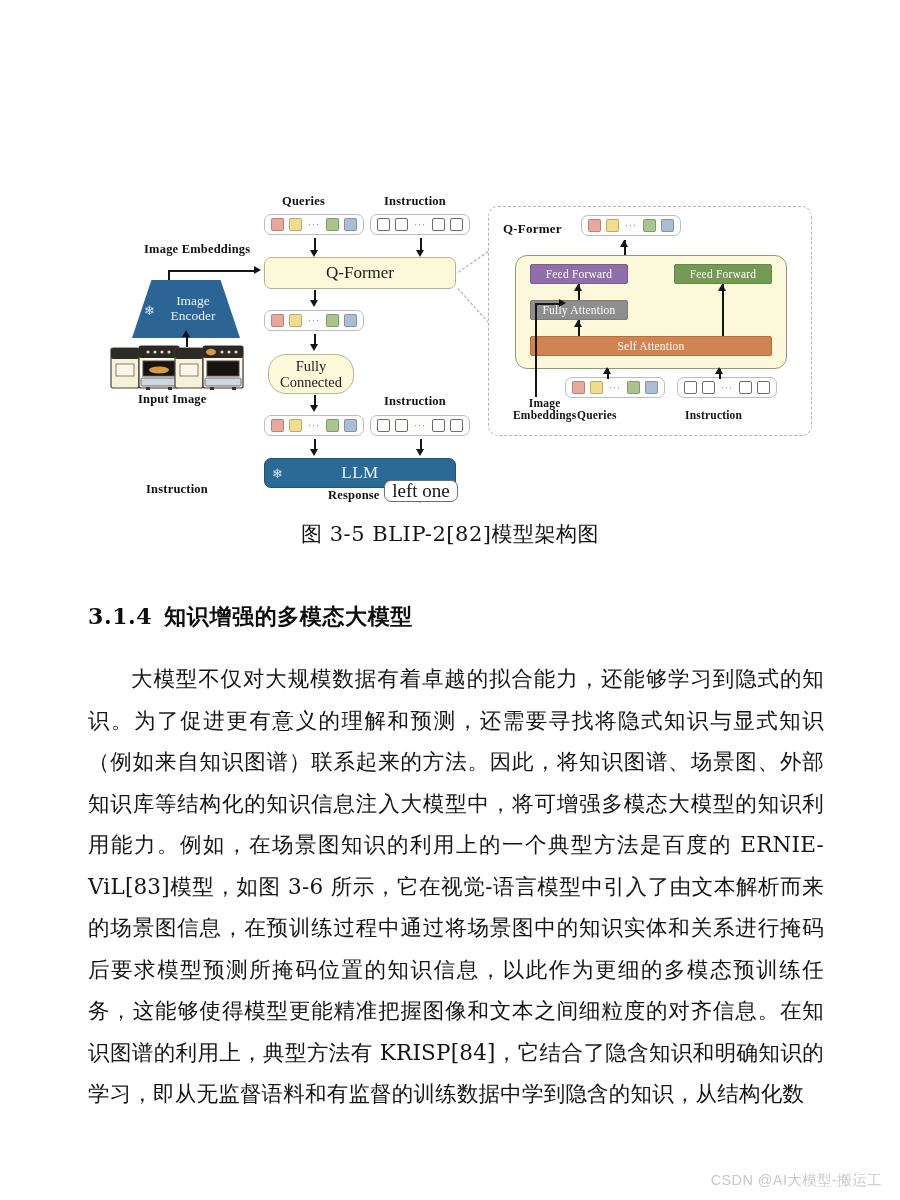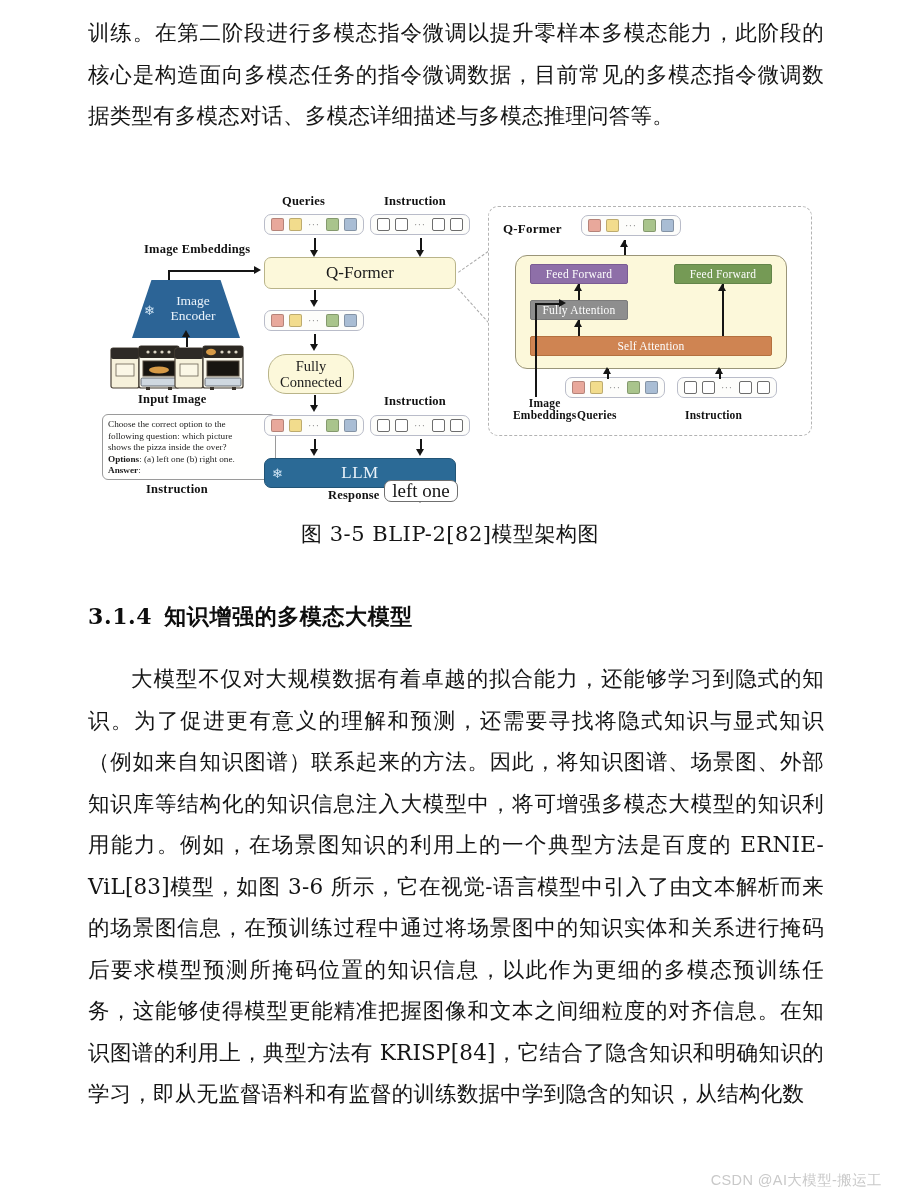--- a/index.html
+++ b/index.html
@@ -253,21 +253,20 @@
     position: absolute;
     border-top: 1.2px dashed #a9a9a9;
     transform-origin: 0 0;
   }
 </style>
 </head>
 <body>
 
 <div class="page">
 
-  <div class="para p-top">训练。在第二阶段进行多模态指令微调以提升零样本多模态能力，此阶段的核心是构造面向多模态任务的指令微调数据，目前常见的多模态指令微调数据类型有多模态对话、多模态详细描述与多模态推理问答等。</div>
 
   <div class="figure">
 
     <div class="fig-label" style="left:186px; top:2px;">Queries</div>
     <div class="tokrow" style="left:168px; top:22px;">
       <span class="tok" style="background:#e8a89b"></span>
       <span class="tok" style="background:#f2dc8d"></span>
       <span class="dots">···</span>
       <span class="tok" style="background:#a9c48c"></span>
       <span class="tok" style="background:#a9bdd4"></span>
@@ -330,27 +329,20 @@
       <circle cx="48" cy="8" r="1.6" fill="#dcd6c4"></circle>
         <circle cx="55" cy="8" r="1.6" fill="#dcd6c4"></circle>
       <circle cx="62" cy="8" r="1.6" fill="#dcd6c4"></circle>
       <rect x="33" y="17" width="32" height="15" fill="#181511" stroke="#53493c" stroke-width="1"></rect>
       <rect x="31" y="34" width="36" height="8" rx="1.5" fill="#cfd8e0" stroke="#59606a" stroke-width="0.9"></rect>
       <rect x="36" y="43" width="4" height="3" fill="#3a342c"></rect>
         <rect x="58" y="43" width="4" height="3" fill="#3a342c"></rect>
     </svg>
     <div class="fig-label" style="left:42px; top:200px;">Input Image</div>
 
-    <div class="instr-card" style="left:6px; top:222px; width:174px; height:66px;">
-      <div>Choose the correct option to the</div>
-      <div>following question: which picture</div>
-      <div>shows the pizza inside the over?</div>
-      <div><b>Options</b><span>: (a) left one (b) right one.</span></div>
-      <div><b>Answer</b><span>:</span></div>
-    </div>
     <div class="fig-label" style="left:50px; top:290px;">Instruction</div>
 
     <div class="vline" style="left:218px; top:98px; height:12px;"></div>
     <div class="arrowhead down" style="left:214px; top:108px;"></div>
     <div class="tokrow" style="left:168px; top:118px;">
       <span class="tok" style="background:#e8a89b"></span>
       <span class="tok" style="background:#f2dc8d"></span>
       <span class="dots">···</span>
       <span class="tok" style="background:#a9c48c"></span>
       <span class="tok" style="background:#a9bdd4"></span>

